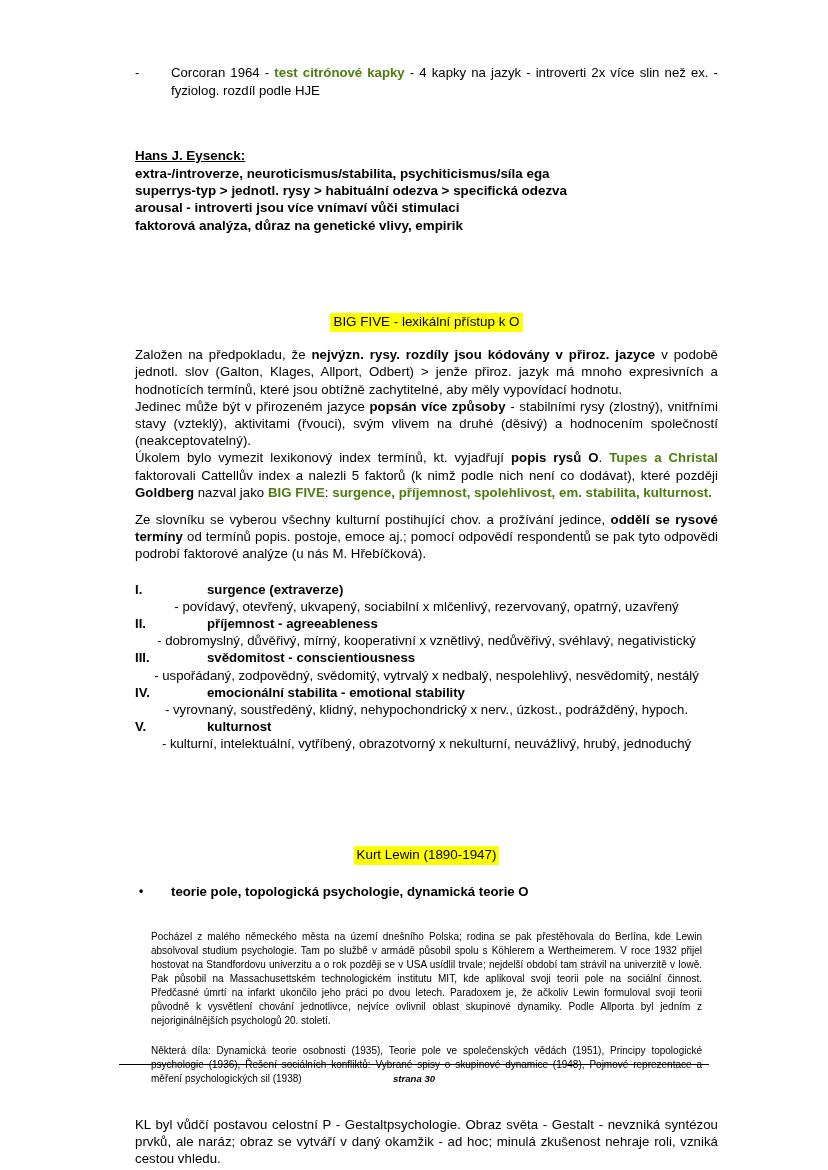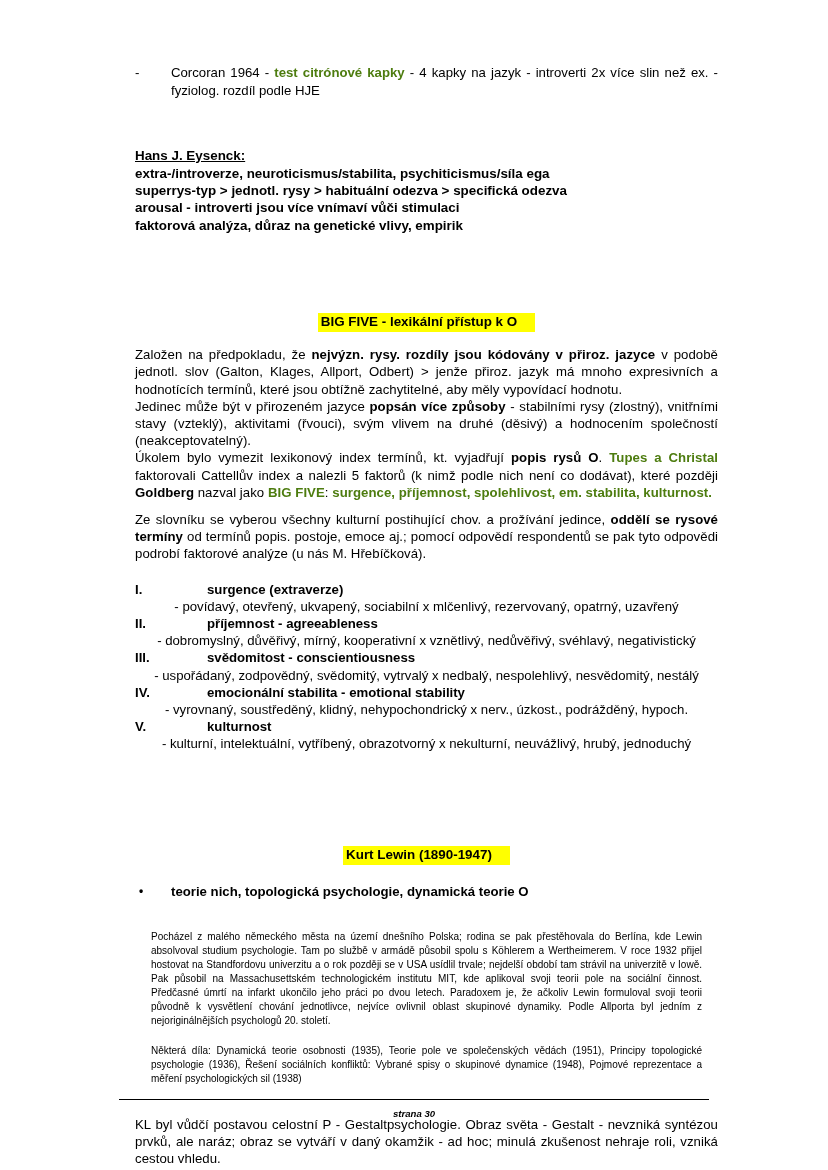--- a/index.html
+++ b/index.html
@@ -69,24 +69,24 @@
     text-decoration: underline;
   }
 
   
   .hl-wrap {
     text-align: center;
     margin: 0;
   }
   .hl {
     background: #ffff00;
-    font-weight: bold;
+    font-weight: normal;
     font-size: 13.4px;
     line-height: 16px;
-    padding: 1px 18px 2px 3px;
+    padding: 1px 3px 2px 3px;
     display: inline-block;
   }
 
   
   .roman-head {
     font-size: 13.2px;
     line-height: 17.2px;
     font-weight: bold;
     display: flex;
   }
@@ -128,21 +128,21 @@
   .sp-18 { height: 18px; }
   .sp-30 { height: 30px; }
   .sp-48 { height: 48px; }
   .sp-62 { height: 62px; }
   .sp-78 { height: 78px; }
 
   
   .footer {
     position: absolute;
     left: 119px;
-    top: 1099px;
+    top: 1064px;
     width: 590px;
   }
   .footer-rule {
     border-top: 1.6px solid #000;
     width: 100%;
     height: 0;
   }
   .footer-text {
     text-align: center;
     font-size: 9.6px;
@@ -231,21 +231,21 @@
     <div class="sp-30"></div>
 
     <div class="hl-wrap">
       <span class="hl">Kurt Lewin (1890-1947)</span>
     </div>
 
     <div class="sp-18"></div>
 
     <div class="round-item">
       <span class="bullet">•</span>
-      <span>teorie nich, topologická psychologie, dynamická teorie O</span>
+      <span>teorie pole, topologická psychologie, dynamická teorie O</span>
     </div>
 
     <div class="sp-14"></div>
 
     <p class="small-text">Pocházel z malého německého města na území dnešního Polska; rodina se pak přestěhovala do Berlína, kde Lewin absolvoval studium psychologie. Tam po službě v armádě působil spolu s Köhlerem a Wertheimerem. V roce 1932 přijel hostovat na Standfordovu univerzitu a o rok později se v USA usídlil trvale; nejdelší období tam strávil na univerzitě v Iowě. Pak působil na Massachusettském technologickém institutu MIT, kde aplikoval svoji teorii pole na sociální činnost. Předčasné úmrtí na infarkt ukončilo jeho práci po dvou letech. Paradoxem je, že ačkoliv Lewin formuloval svoji teorii původně k vysvětlení chování jednotlivce, nejvíce ovlivnil oblast skupinové dynamiky. Podle Allporta byl jedním z nejoriginálnějších psychologů 20. století.</p>
     <p class="small-text">Některá díla: Dynamická teorie osobnosti (1935), Teorie pole ve společenských vědách (1951), Principy topologické psychologie (1936), Řešení sociálních konfliktů: Vybrané spisy o skupinové dynamice (1948), Pojmové reprezentace a měření psychologických sil (1938)</p>
 
     <div class="sp-14"></div>
 
     <p class="body-text">KL byl vůdčí postavou celostní P - Gestaltpsychologie. Obraz světa - Gestalt - nevzniká syntézou prvků, ale naráz; obraz se vytváří v daný okamžik - ad hoc; minulá zkušenost nehraje roli, vzniká cestou vhledu.</p>

